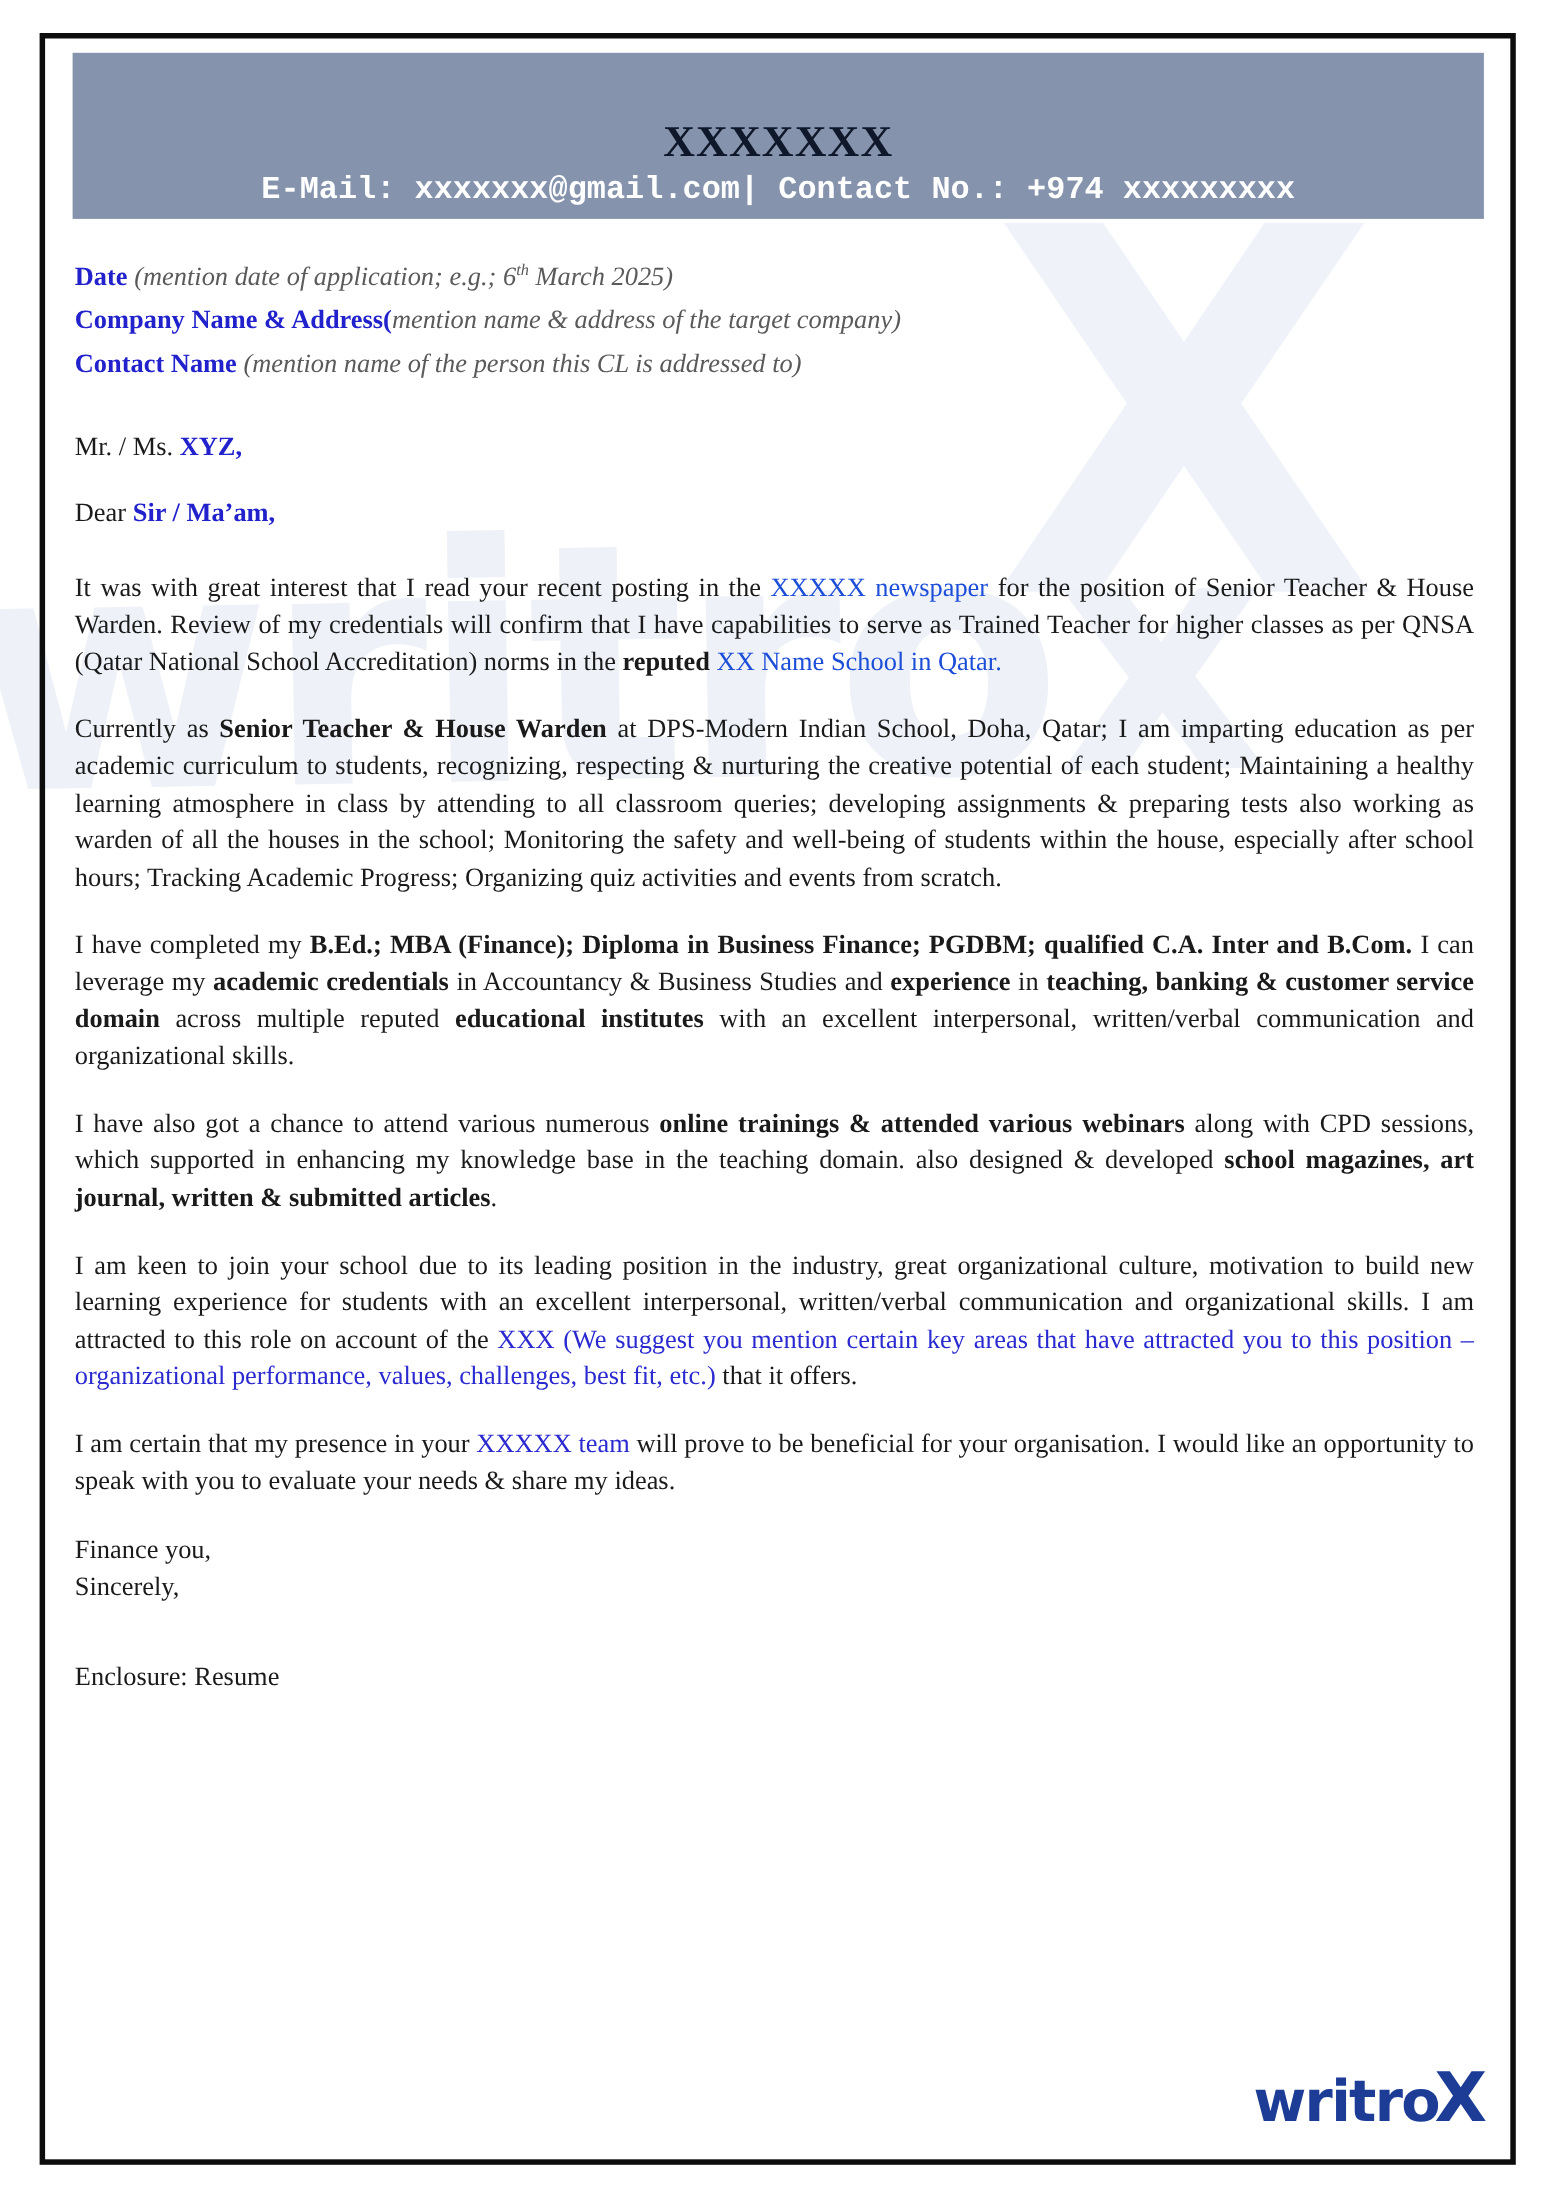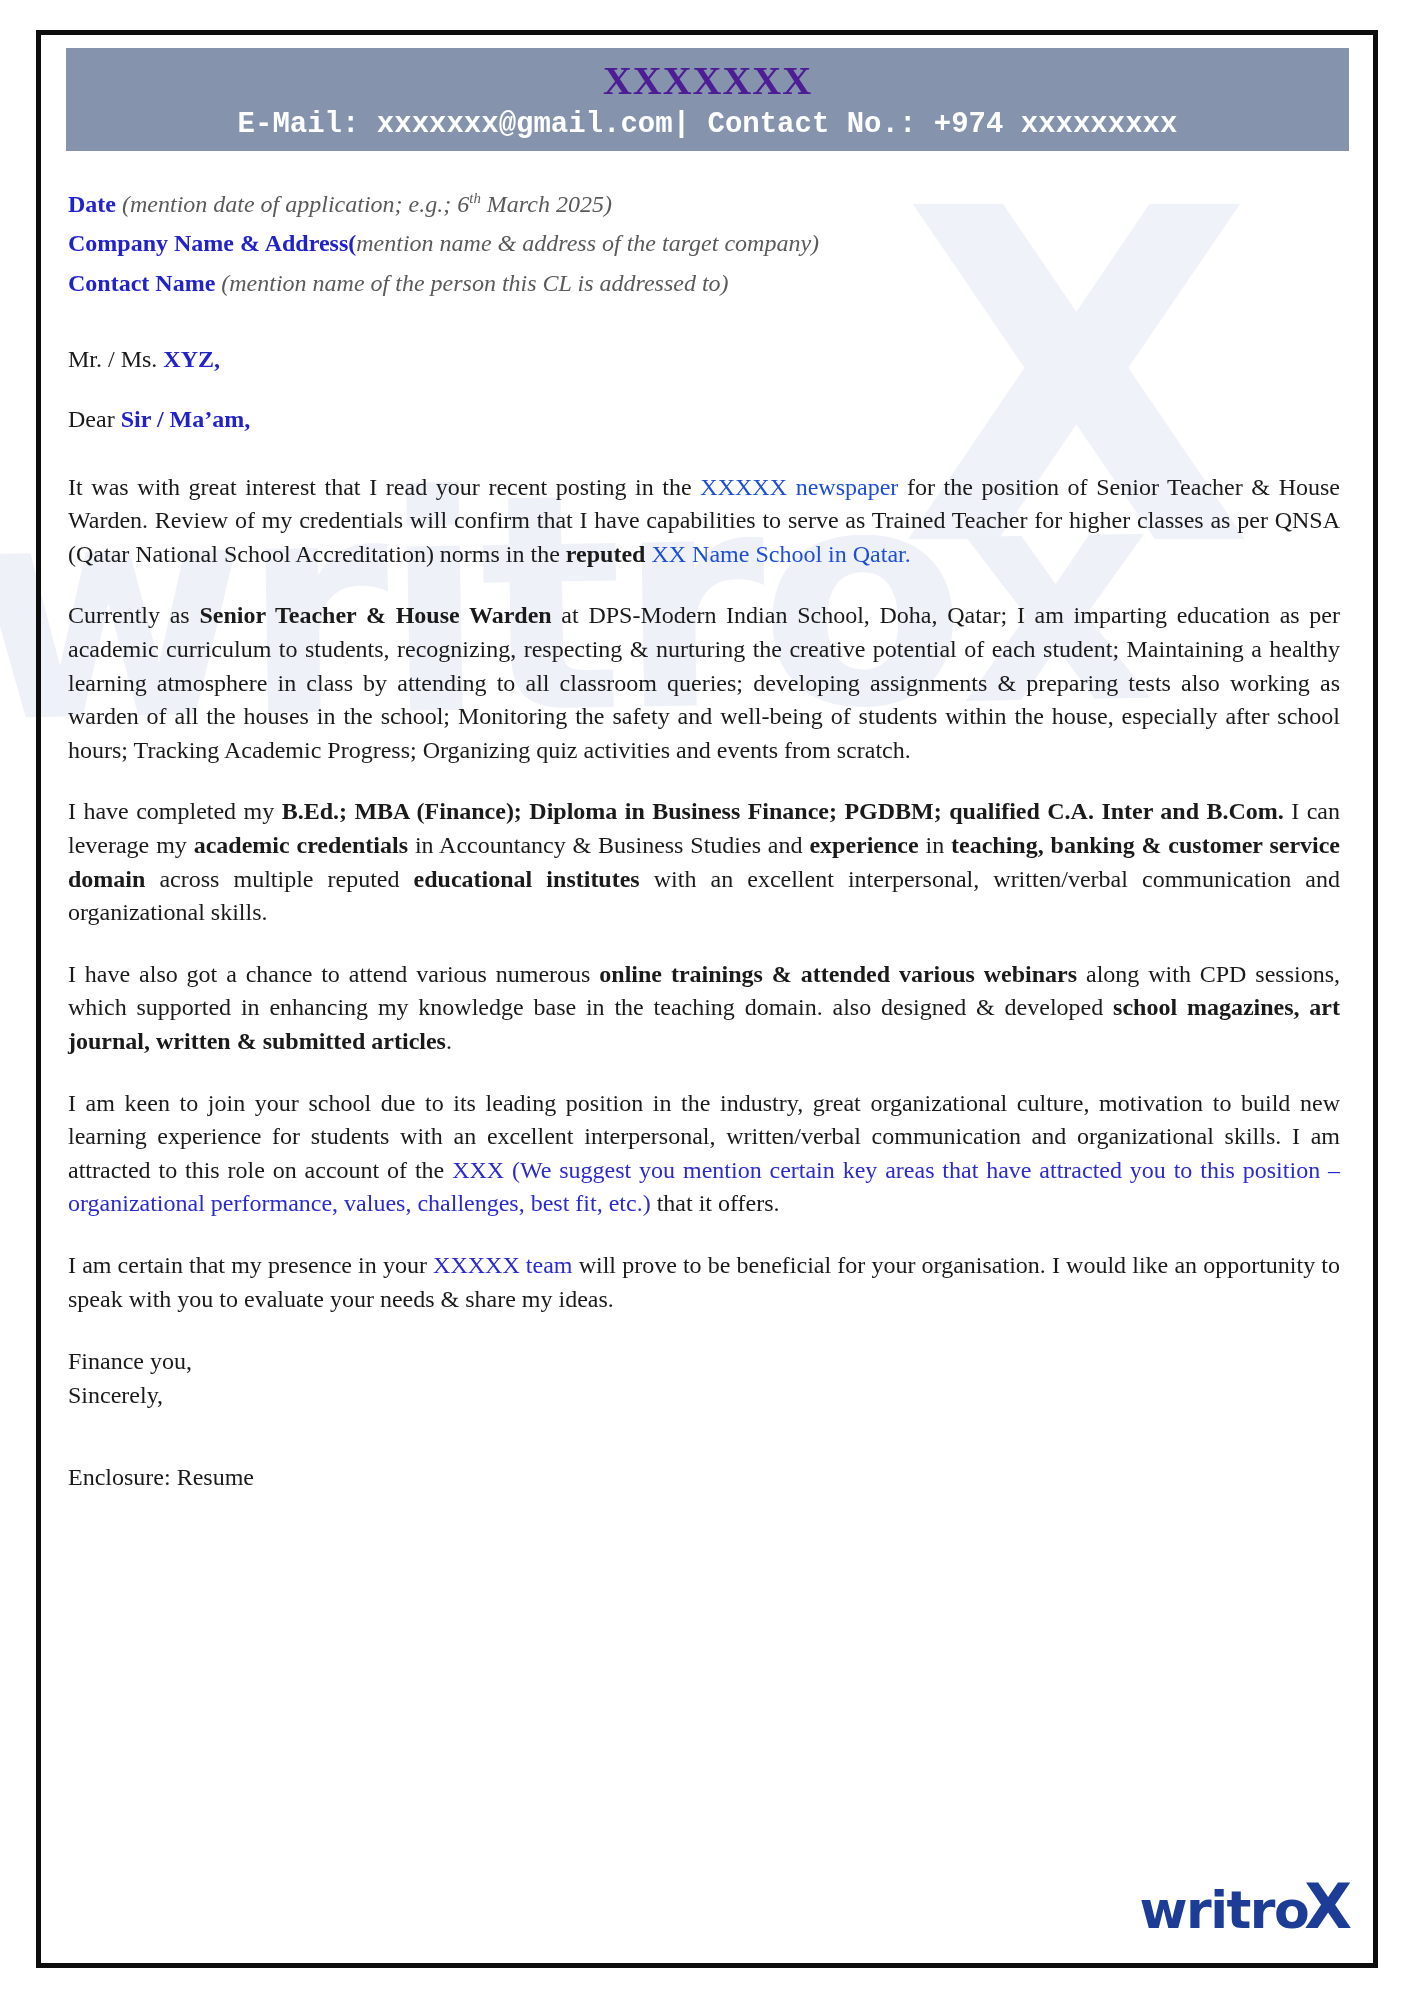--- a/index.html
+++ b/index.html
@@ -79,26 +79,27 @@
 
   
   .header-band {
     background: #8593ad;
     padding: 12px 0 10px 0;
     text-align: center;
     width: 1283px;
     margin-left: 6px;
   }
   .header-name {
-    color: #4c1d95;
+    color: #0f172a;
     font-family: "Liberation Serif", serif;
     font-weight: 700;
     font-size: 40px;
     letter-spacing: 1px;
     line-height: 1.05;
+    margin-top: 48px;
   }
   .header-contact {
     color: #ffffff;
     font-family: Liberation Mono, monospace;
     font-weight: 700;
     font-size: 29px;
     margin-top: 7px;
     line-height: 1.1;
   }
 

